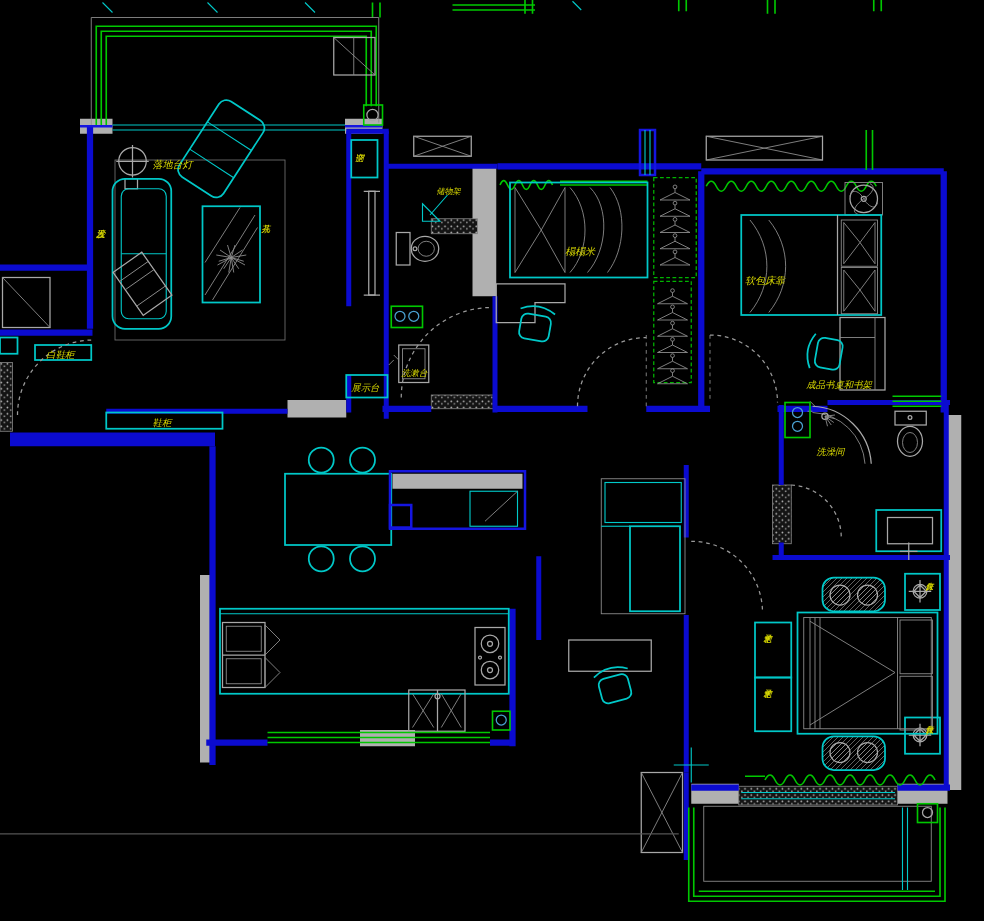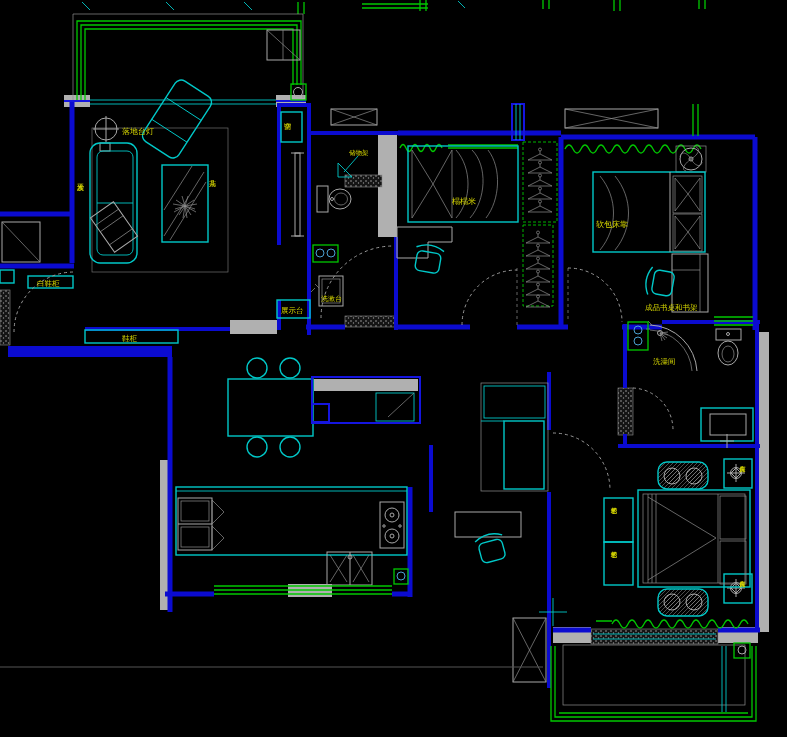--- a/index.html
+++ b/index.html
@@ -1,16 +1,16 @@
 <!DOCTYPE html>
 <html><head>
 <meta charset="utf-8">
 <style>
   html,body{margin:0;padding:0;background:#000;}
-  #stage{position:relative;width:787px;height:737px;background:#000;overflow:hidden;}
+  #stage{position:relative;width:787px;height:737px;background:#000;overflow:hidden;font-style:italic;}
   svg{display:block;}
   .wall{stroke:#0b0bd0;stroke-width:5;fill:none;}
   .wall4{stroke:#0b0bd0;stroke-width:4;fill:none;}
   .wall2{stroke:#1515e0;stroke-width:2;fill:none;}
   .cy{stroke:#00c8c8;stroke-width:1.4;fill:none;}
   .cyt{stroke:#00c8c8;stroke-width:0.9;fill:none;}
   .gr{stroke:#00c800;stroke-width:1.3;fill:none;}
   .grd{stroke:#00b400;stroke-width:1;fill:none;stroke-dasharray:3,2;}
   .gy{stroke:#a8a8a8;stroke-width:1;fill:none;}
   .gyt{stroke:#8f8f8f;stroke-width:0.7;fill:none;}

